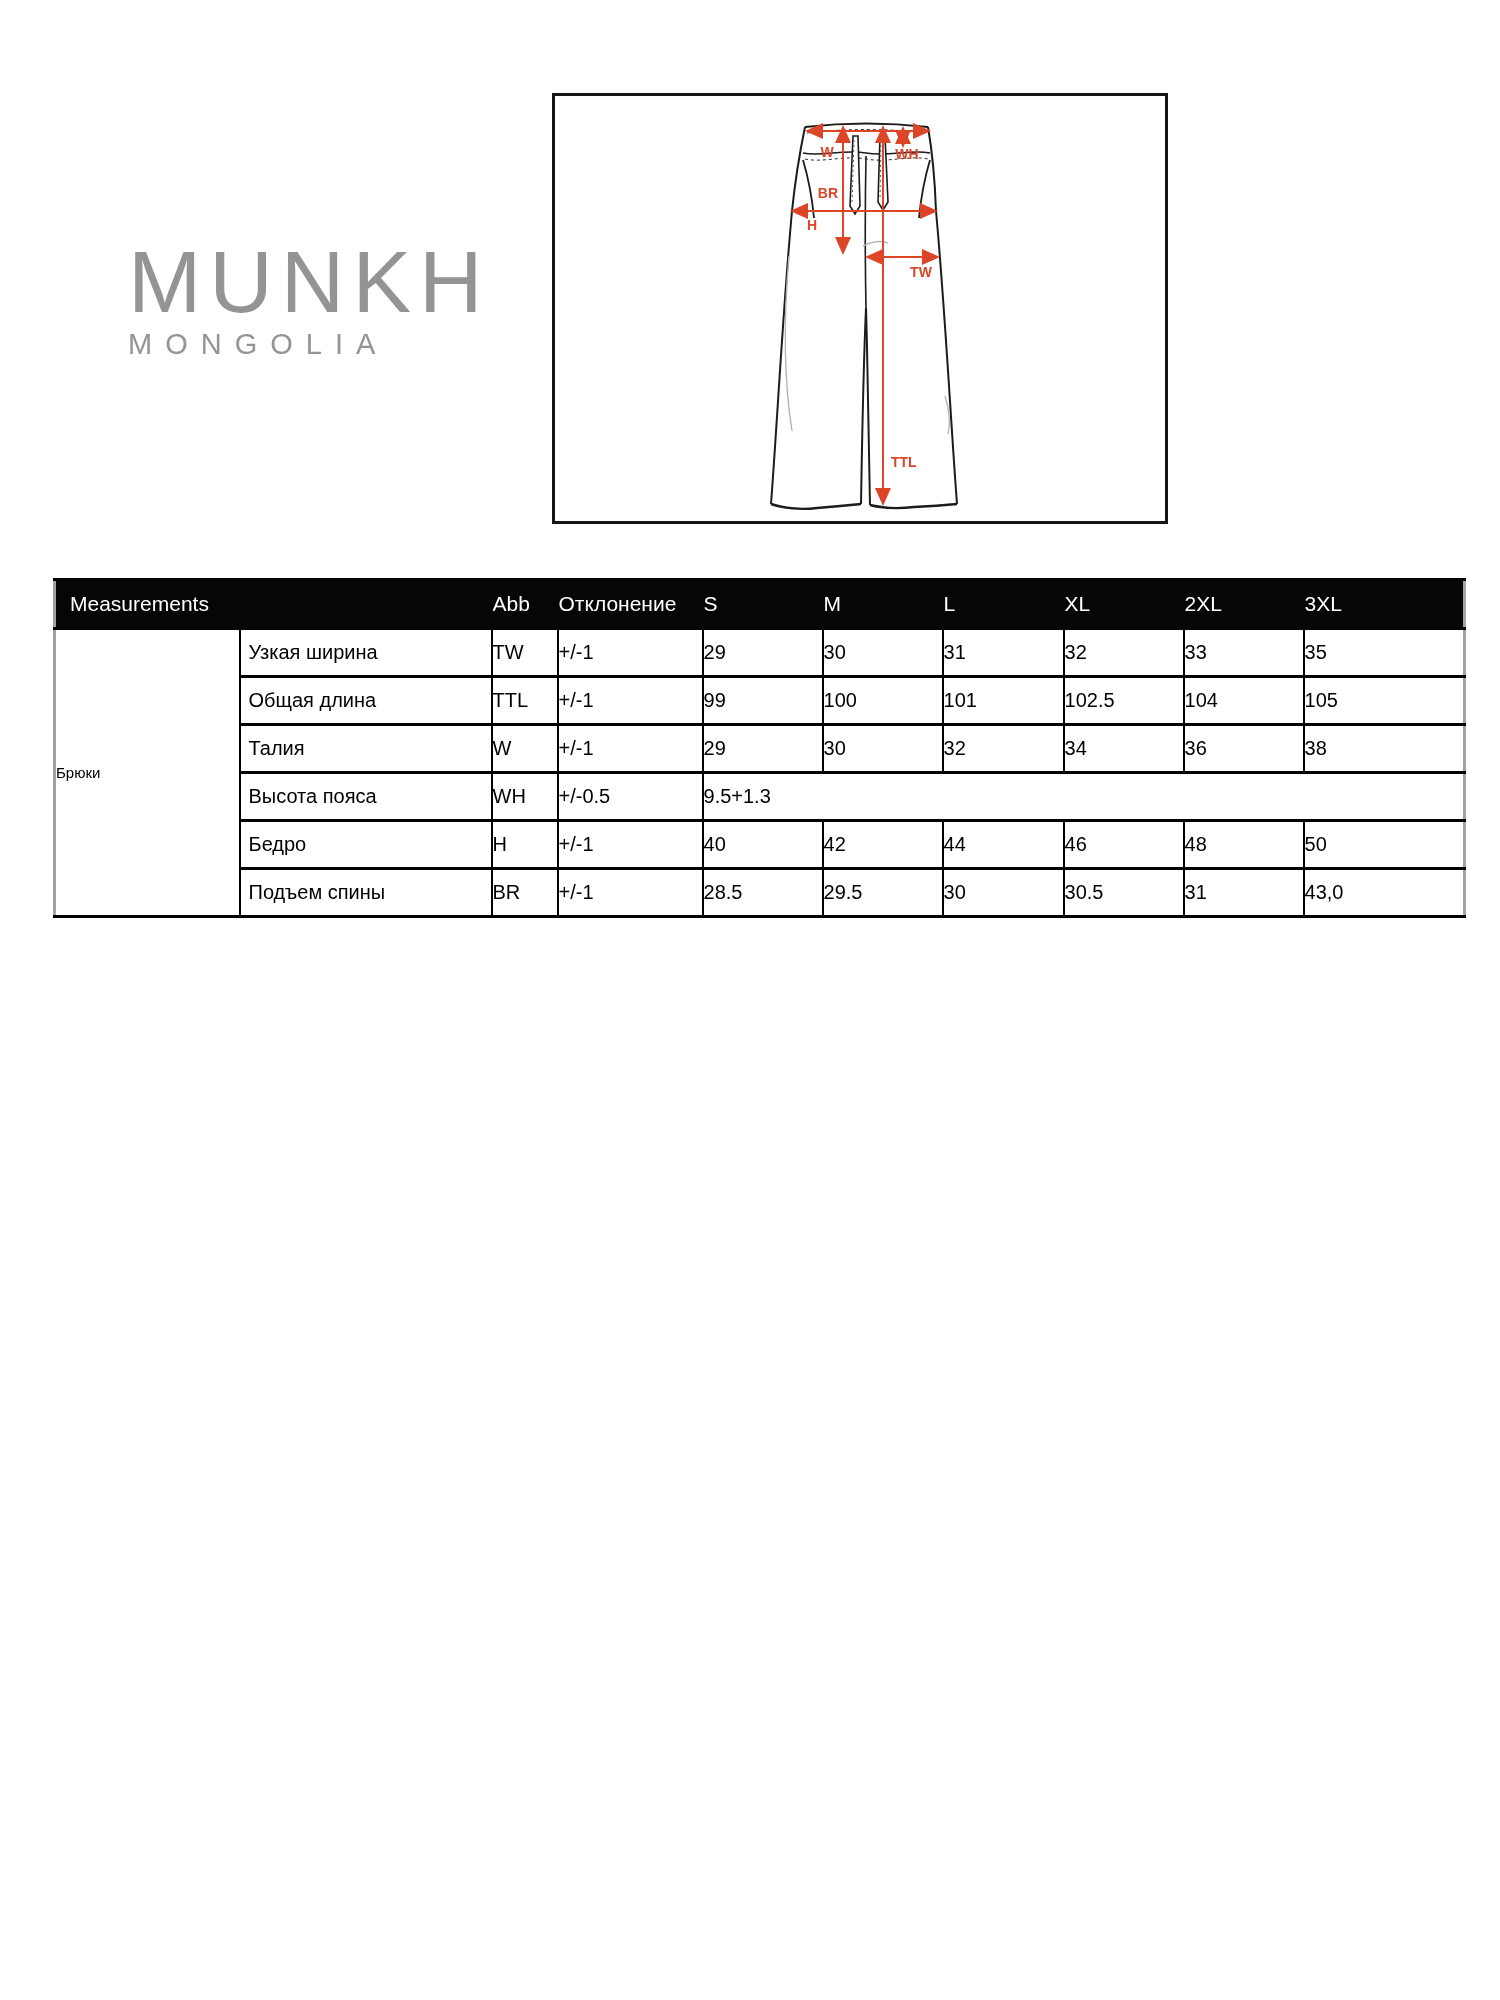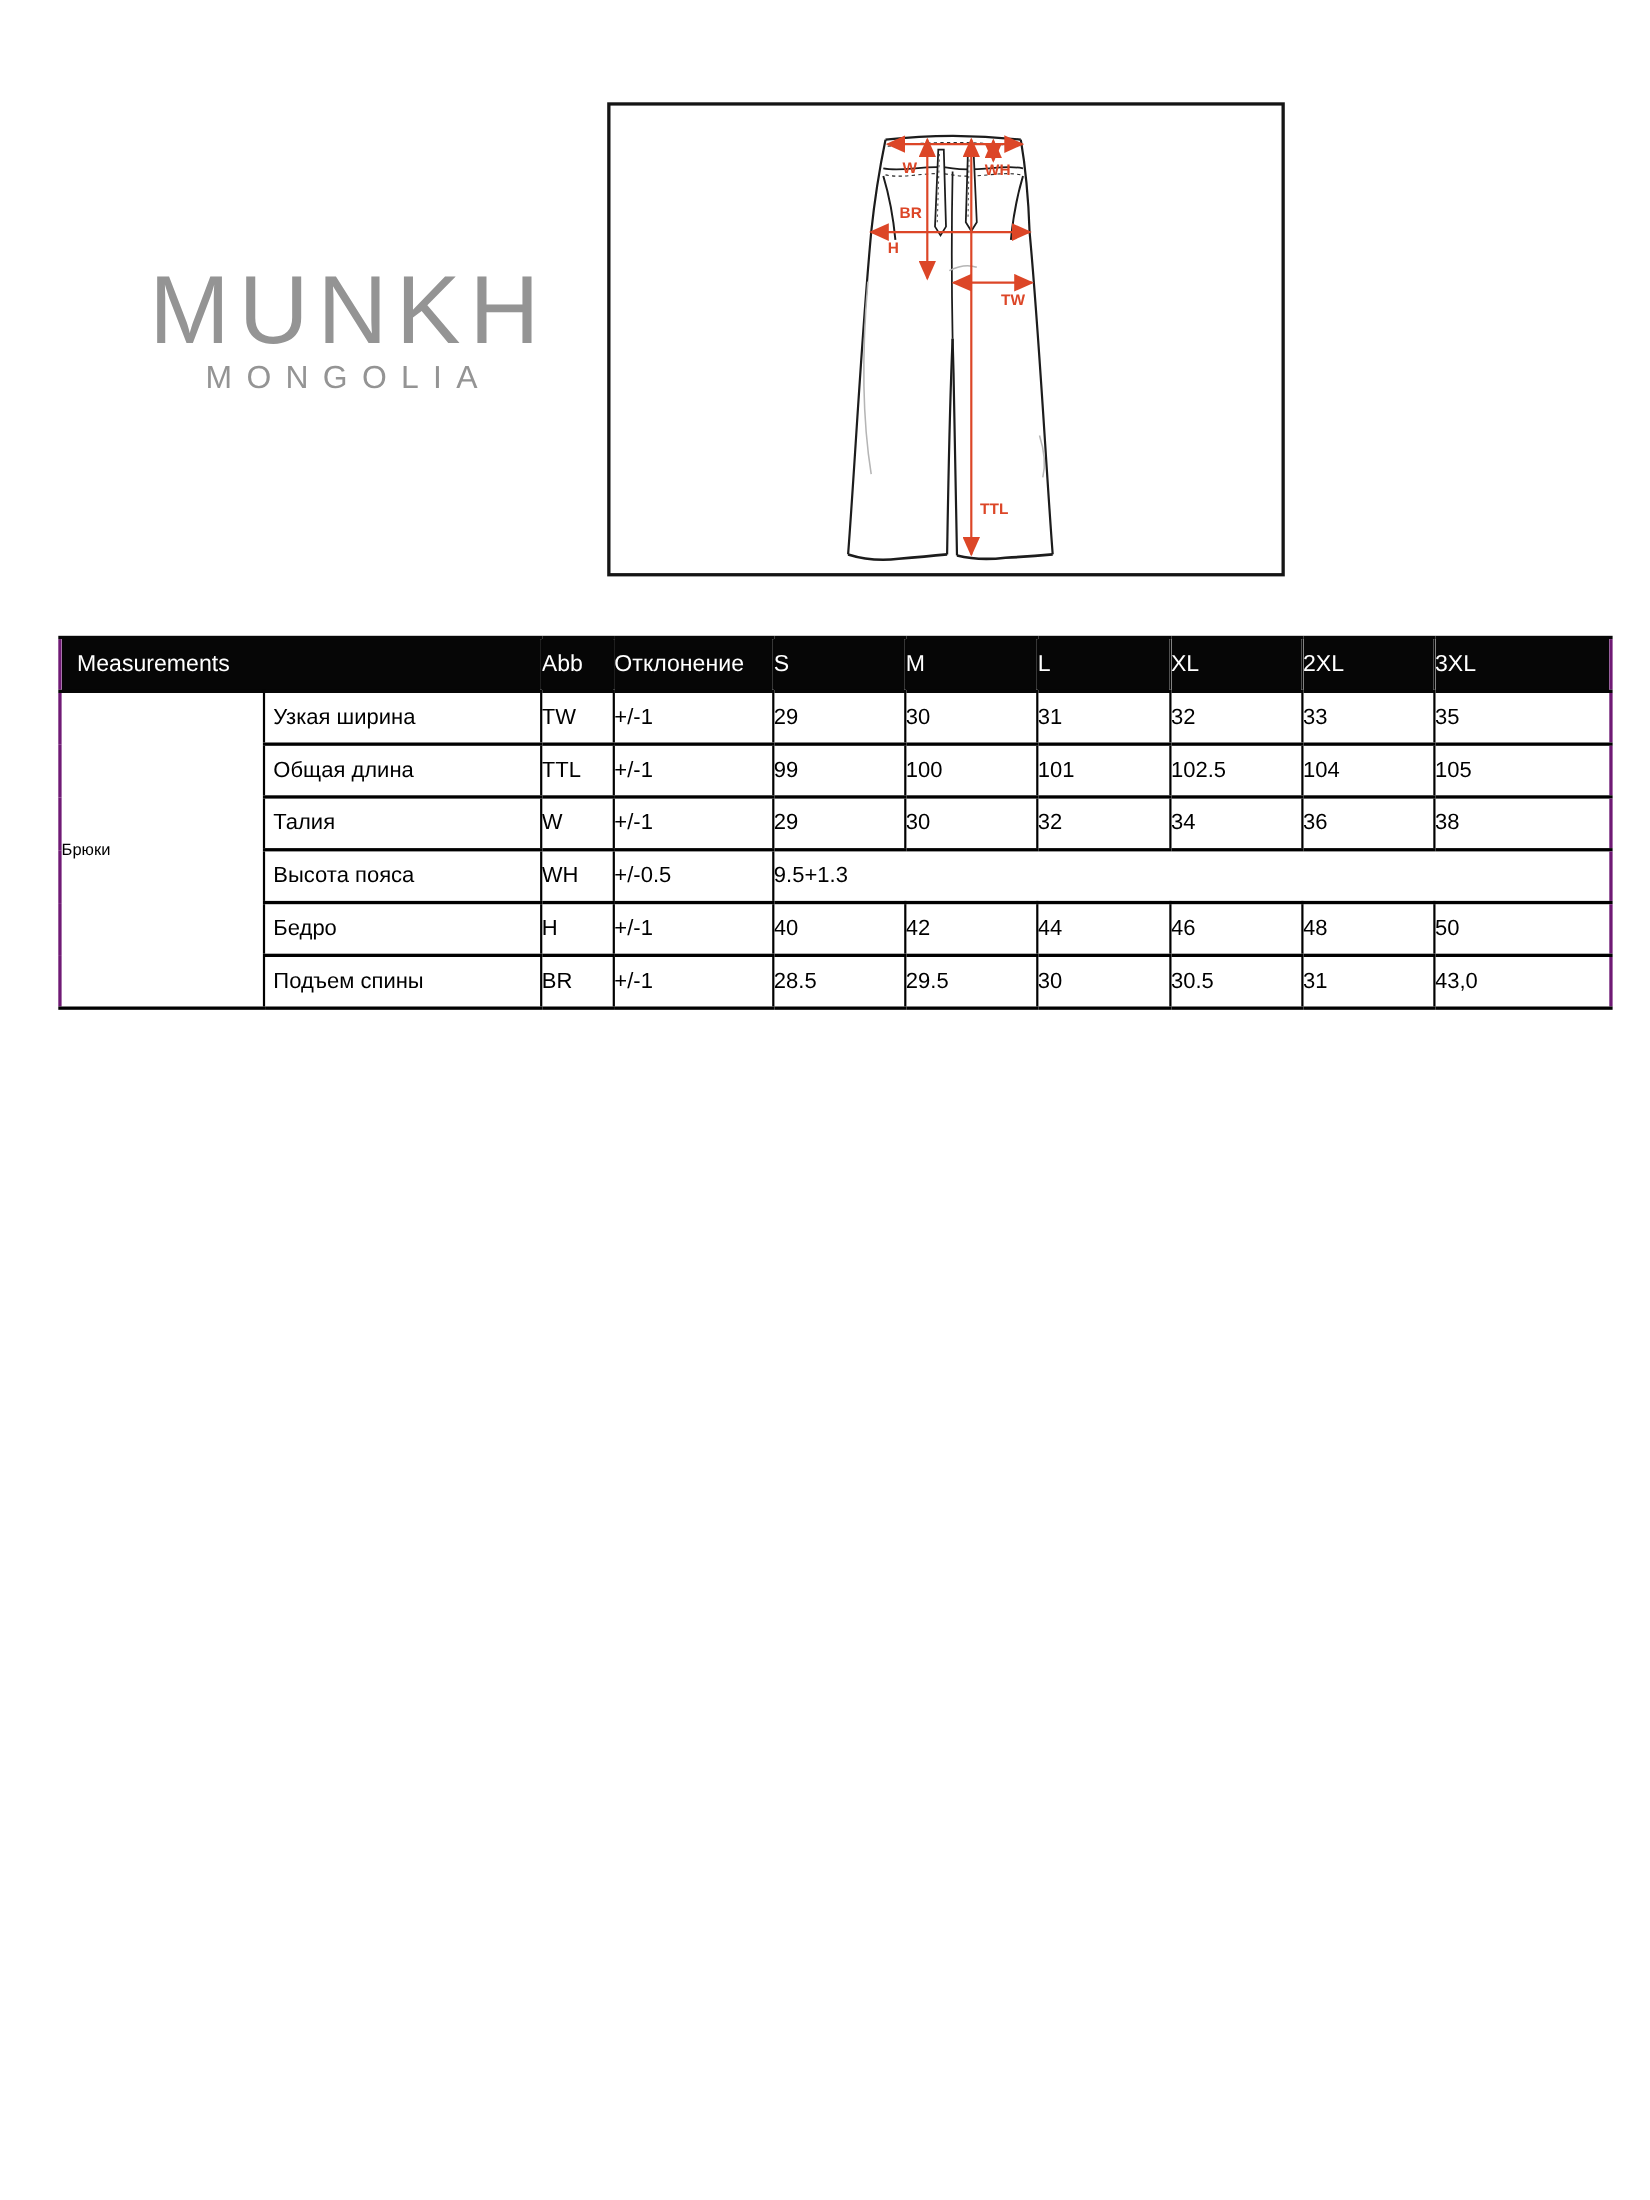--- a/index.html
+++ b/index.html
@@ -1,21 +1,21 @@
 <!DOCTYPE html>
 <html><head>
 <meta charset="utf-8">
 <style>
   html,body{margin:0;padding:0;background:#fff;}
   .page{
     position:relative;width:1500px;height:2000px;background:#ffffff;
     font-family:"Liberation Sans",sans-serif;overflow:hidden;
   }
   
-  .logo{position:absolute;left:128px;top:238px;width:378px;text-align:center;color:#949494;}
+  .logo{position:absolute;left:128px;top:238px;width:378px;text-align:left;color:#949494;}
   .logo .brand{font-size:88px;line-height:88px;letter-spacing:8px;font-weight:400;}
   .logo .sub{font-size:29px;line-height:29px;letter-spacing:13px;margin-top:4px;font-weight:400;}
   
   .pants-box{
     position:absolute;left:552px;top:93px;width:610px;height:425px;
     border:3px solid #151515;background:#fff;
   }
   
   .size-table{
     position:absolute;left:53px;top:578px;width:1410px;
@@ -25,21 +25,21 @@
   .size-table td{
     border-left:2px solid #000;border-right:2px solid #000;
     border-top:3px solid #000;border-bottom:3px solid #000;
     text-align:left;vertical-align:middle;padding:0;
     overflow:hidden;white-space:nowrap;
   }
   .size-table tr.hdr td{
     background:#060606;color:#fff;border-color:#060606;height:46px;font-size:21px;
   }
   .size-table tr.hdr td.meas{text-align:left;padding-left:14px;}
-  .size-table{border:3px solid #701a75;}
+  .size-table{border:3px solid #a3a3a3;}
   .size-table tr{height:48px;}
   td.name{text-align:left;padding-left:8px;}
   td.cat{font-size:15px;}
 </style>
 </head>
 <body>
 
 <div class="page">
 
   <div class="logo">

